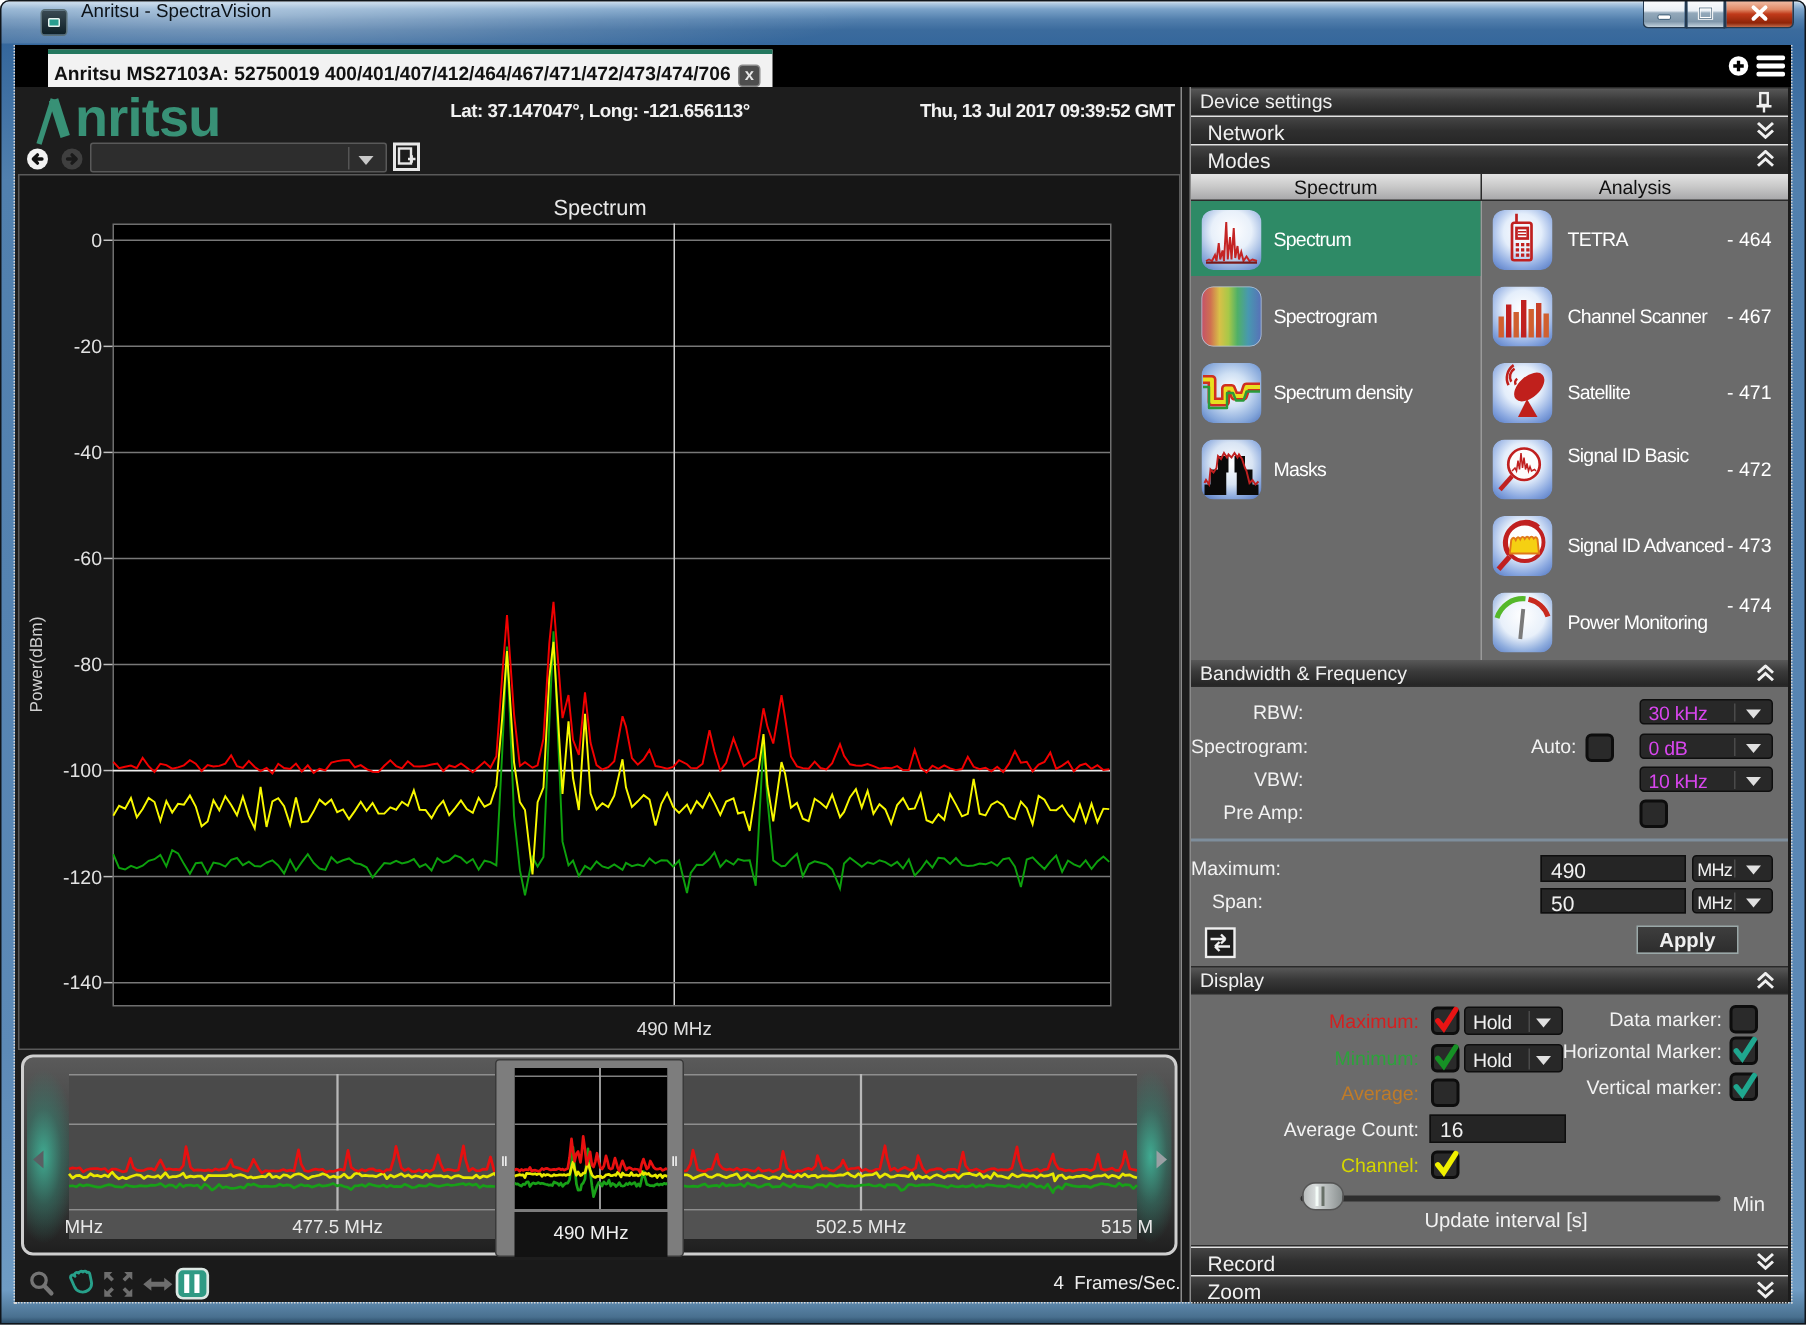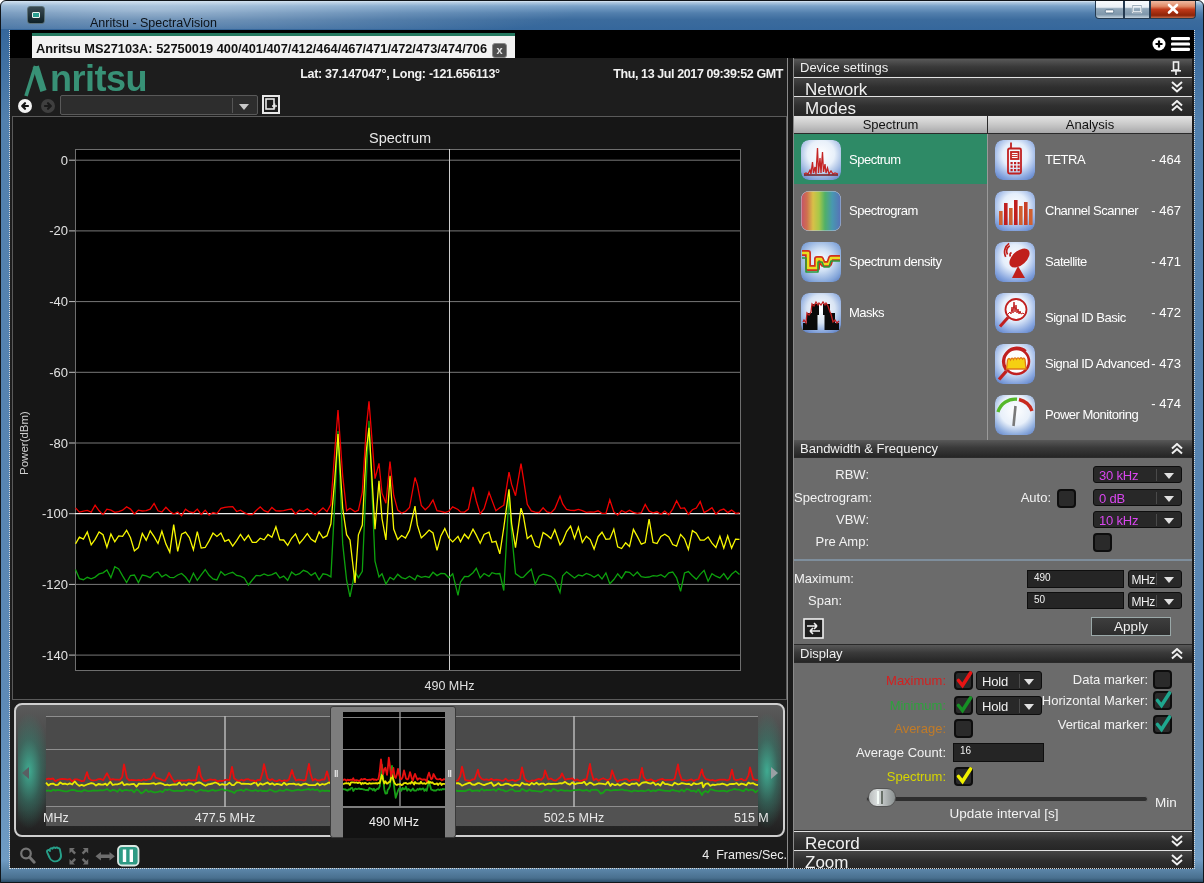--- a/index.html
+++ b/index.html
@@ -7,21 +7,21 @@
 .abs { position:absolute; }
 #win { position:relative; width:1204px; height:883px;
   background:linear-gradient(180deg,#e8f2fa 1px,#b6cee4 2px,#7ba3c9 6px,#527fad 13px,#3b6b9d 20px,#35679c 30px,#5180ae 120px,#5583b1 400px,#5d8ab7 700px,#6f9cc4 860px,#49708f 878px,#24445f 883px);
   border-radius:6px 6px 0 0; }
 #frame-outline { left:0; top:0; width:1204px; height:883px; border:1px solid #10151a; border-radius:6px 6px 0 0; pointer-events:none; }
 
 #titlebar { left:0; top:0; width:1204px; height:30px; }
 #titlebar .sheen { position:absolute; left:0; top:2px; width:640px; height:27px; background:radial-gradient(ellipse 430px 36px at 150px 8px, rgba(255,255,255,0.40), rgba(255,255,255,0.13) 60%, rgba(255,255,255,0) 100%); }
 #title-ico { left:27px; top:6px; width:18px; height:18px; background:linear-gradient(180deg,#3a4a52,#0e2027); border:1px solid #5a7078; border-radius:3px; }
 #title-ico i { position:absolute; left:4px; top:5px; width:8px; height:6px; background:#2a9d8f; border:1px solid #e8f4f0; border-radius:1px; }
-#title-txt { left:54px; top:16px; font-size:12.5px; color:#0c1218;margin-left:36px; }
+#title-txt { left:54px; top:0; font-size:12.5px; color:#0c1218; }
 .wbtn { top:0px; height:19px; border:1px solid #243a50; border-top:none; }
 #btn-min { left:1095px; width:29px; border-radius:0 0 0 4px;
   background:linear-gradient(180deg,#fdfeff 0%,#e9eff5 40%,#93a9bb 48%,#7f97ab 80%,#c3d2dd 100%); }
 #btn-max { left:1124px; width:26px;
   background:linear-gradient(180deg,#fdfeff 0%,#e9eff5 40%,#93a9bb 48%,#7f97ab 80%,#c3d2dd 100%); }
 #btn-cls { left:1150px; width:46px; border-radius:0 0 4px 0;
   background:linear-gradient(180deg,#f2c3ad 0%,#e08a67 35%,#c03a1a 52%,#8e2408 85%,#c06a4a 100%); }
 .wg { position:absolute; left:0; top:0; width:100%; height:100%; }
 
 #client { left:10px; top:30px; width:1184px; height:838px; background:#1c1c1c; }
@@ -43,38 +43,38 @@
 #navdd .sep { position:absolute; right:24px; top:2px; width:1px; height:15px; background:#555; }
 #navdd .arr { position:absolute; right:8px; top:8px; width:0; height:0; border-left:5px solid transparent; border-right:5px solid transparent; border-top:6px solid #c8c8c8; }
 #newview { left:252px; top:0px; width:18px; height:19px; border:2px solid #e8e8e8; background:#1d1d1d; }
 
 #splitter { left:777px; top:28px; width:7px; height:810px; background:#1b1b1b; border-left:1px solid #8a8a8a; border-right:1px solid #8a8a8a; }
 
 #rightpane { left:784px; top:28px; width:398px; height:810px; background:#2a2a2a; }
 .hdr { left:0; width:398px; height:17px; background:linear-gradient(180deg,#585858 0%,#3a3a3a 45%,#252525 100%); }
 .hdr span { position:absolute; left:6px; top:1px; font-size:13px; color:#f0f0f0; }
 .bar { left:0; width:398px; height:19px; background:linear-gradient(180deg,#454545 0%,#2f2f2f 50%,#262626 100%); border-top:1px solid #e2e2e2; }
-.bar span { position:absolute; left:11px; top:2px; font-size:17px; color:#f0f0f0; }
+.bar span { position:absolute; left:11px; top:2px; font-size:14px; color:#f0f0f0; }
 .chev { position:absolute; right:8px; top:3px; width:14px; height:12px; }
 .gray { background:#6b6b6b; }
 .mtab { top:0; height:17px; background:linear-gradient(180deg,#e3e3e3 0%,#c8c8c8 50%,#a8a8aa 100%); text-align:center; font-size:13px; color:#111; padding-top:1px; }
 #modes { left:0; top:76px; width:398px; height:306px; background:#6b6b6b; }
 #modes .coldiv { position:absolute; left:193px; top:0; width:1px; height:306px; background:#9a9a9a; }
 .mrow { position:absolute; font-size:13px; letter-spacing:-0.5px; color:#fff; }
 .mico { position:absolute; width:40px; height:40px; border-radius:8px; }
 .mnum { position:absolute; right:11px; font-size:13px; color:#fff; }
 #selrow { position:absolute; left:0; top:0px; width:193px; height:50px; background:#2e8a66; }
 
 .flabel { position:absolute; font-size:13px; color:#f2f2f2; text-align:right; }
 .dd { position:absolute; left:299px; width:89px; height:17px; background:#282828; border:1px solid #0e0e0e; border-radius:3px; }
 .dd .val { position:absolute; left:5px; top:1px; font-size:13px; letter-spacing:-0.2px; color:#d946ef; }
 .dd .sep { position:absolute; right:24px; top:2px; width:1px; height:12px; background:#4a4a4a; }
 .dd .arr { position:absolute; right:7px; top:6px; width:0; height:0; border-left:5px solid transparent; border-right:5px solid transparent; border-top:6px solid #e0e0e0; }
 .chk { position:absolute; width:19px; height:19px; background:#2a2a2a; border:2px solid #0d0d0d; border-radius:4px; }
-.inp { position:absolute; background:#252525; border:1px solid #0e0e0e; color:#f0f0f0; font-size:10px; padding:1px 0 0 6px; }
+.inp { position:absolute; background:#252525; border:1px solid #0e0e0e; color:#f0f0f0; font-size:14px; padding:1px 0 0 6px; }
 
 .lred { color:#d42020 !important; } .lgrn { color:#2da33c !important; } .lorg { color:#c07b28 !important; } .lyel { color:#d6d600 !important; }
 svg text { font-family:"Liberation Sans", sans-serif; }
 </style>
 </head>
 <body>
 <div id="win">
  <div class="abs" id="titlebar">
    <div class="sheen"></div>
    <div class="abs" id="title-ico">
@@ -436,21 +436,21 @@
                 <stop offset="42%" stop-color="#e4eefb"></stop>
                 <stop offset="78%" stop-color="#8aa8e0"></stop>
                 <stop offset="100%" stop-color="#5c80c8"></stop>
               </radialGradient>
             </defs>
     <rect width="40" height="40" rx="8" fill="url(#g8)"></rect>
     <circle cx="21" cy="16.5" r="10.5" fill="#fdfdfd" stroke="#c02020" stroke-width="1.8"></circle>
     <polyline fill="none" stroke="#c02020" stroke-width="1" points="13,21 15,19 16,21 17,14 18,20 19,9 20,19 21,12 22,20 23,16 24,21 25,18 26,21 28,20 29,21"></polyline>
     <line x1="13" y1="24.5" x2="5" y2="33.5" stroke="#c02020" stroke-width="3"></line>
   </svg>
-  <div class="mrow" style="left:251px; top:176px;">Signal ID Basic</div>
+  <div class="mrow" style="left:251px; top:162px;">Signal ID Basic</div>
   <div class="mnum" style="top:171px;">- 472</div>
   <svg class="mico" style="left:201px; top:209.5px" viewBox="0 0 40 40">
     <defs>
               <radialGradient id="g9" cx="50%" cy="38%" r="75%">
                 <stop offset="0%" stop-color="#ffffff"></stop>
                 <stop offset="42%" stop-color="#e4eefb"></stop>
                 <stop offset="78%" stop-color="#8aa8e0"></stop>
                 <stop offset="100%" stop-color="#5c80c8"></stop>
               </radialGradient>
             </defs>
@@ -523,35 +523,35 @@
 <div class="abs dd" style="left:334px; top:533.5px; width:54px; height:17.5px;">
           <div class="val" style="color:#f0f0f0; font-size:12px; letter-spacing:-0.5px; left:2.5px; top:2px;">MHz</div>
           <div class="sep"></div>
           <div class="arr"></div>
         </div>
 <svg class="abs" style="left:9px; top:560px;" width="21" height="21" viewBox="0 0 21 21">
           <rect x="1" y="1" width="19" height="19" fill="#1e1e1e" stroke="#f0f0f0" stroke-width="1.6"></rect>
           <path d="M4 8 h10 m0 0 l-3 -3 m3 3 l-3 3" stroke="#f0f0f0" stroke-width="1.6" fill="none"></path>
           <path d="M17 13 h-10 m0 0 l3 -3 m-3 3 l3 3" stroke="#f0f0f0" stroke-width="1.6" fill="none"></path>
         </svg>
-<div class="abs" style="left:297px; top:559px; width:80px; height:18.5px; background:linear-gradient(180deg,#3e3e3e,#2d2d2d); border:1px solid #9aa8a8; color:#f0f0f0; font-size:13.5px; text-align:center; padding-top:1px;">Apply</div>
+<div class="abs" style="left:297px; top:559px; width:68px; height:18.5px; background:linear-gradient(180deg,#3e3e3e,#2d2d2d); border:1px solid #9aa8a8; color:#f0f0f0; font-size:13.5px; text-align:center; padding-top:1px;font-weight:bold;">Apply</div>
 
 <div class="abs hdr" style="top:587px;">
           <span>Display</span>
   <svg class="chev" viewBox="0 0 14 12" fill="none" stroke="#f0f0f0" stroke-width="2">
             <path d="M2 5.5 L7 1 L12 5.5"></path>
             <path d="M2 10.5 L7 6 L12 10.5"></path>
           </svg>
 </div>
 <div class="abs gray" style="left:0; top:605px; width:398px; height:167px;"></div>
 <div class="abs flabel lred" style="left:0; top:615px; width:152px;">Maximum:</div>
 <div class="abs flabel lgrn" style="left:0; top:639.5px; width:152px;">Minimum:</div>
 <div class="abs flabel lorg" style="left:0; top:663px; width:152px;">Average:</div>
 <div class="abs flabel" style="left:0; top:687px; width:152px;">Average Count:</div>
-<div class="abs flabel lyel" style="left:0; top:711px; width:152px;">Spectrum:</div>
+<div class="abs flabel lyel" style="left:0; top:711px; width:152px;">Channel:</div>
 <div class="abs chk" style="left:160px; top:613px;"></div>
 <svg class="abs" style="left:160px; top:612px; overflow:visible" width="20" height="20" viewBox="0 0 20 20">
           <path d="M4.5 10.5 L8.5 15.5 L16.5 3" stroke="#e81414" stroke-width="3.6" fill="none" stroke-linecap="round"></path>
         </svg>
 <div class="abs chk" style="left:160px; top:637.5px;"></div>
 <svg class="abs" style="left:160px; top:636.5px; overflow:visible" width="20" height="20" viewBox="0 0 20 20">
           <path d="M4.5 10.5 L8.5 15.5 L16.5 3" stroke="#169025" stroke-width="3.6" fill="none" stroke-linecap="round"></path>
         </svg>
 <div class="abs chk" style="left:160px; top:661px;"></div>
 <div class="abs inp" style="left:159px; top:685px; width:91px; height:19px;">16</div>

